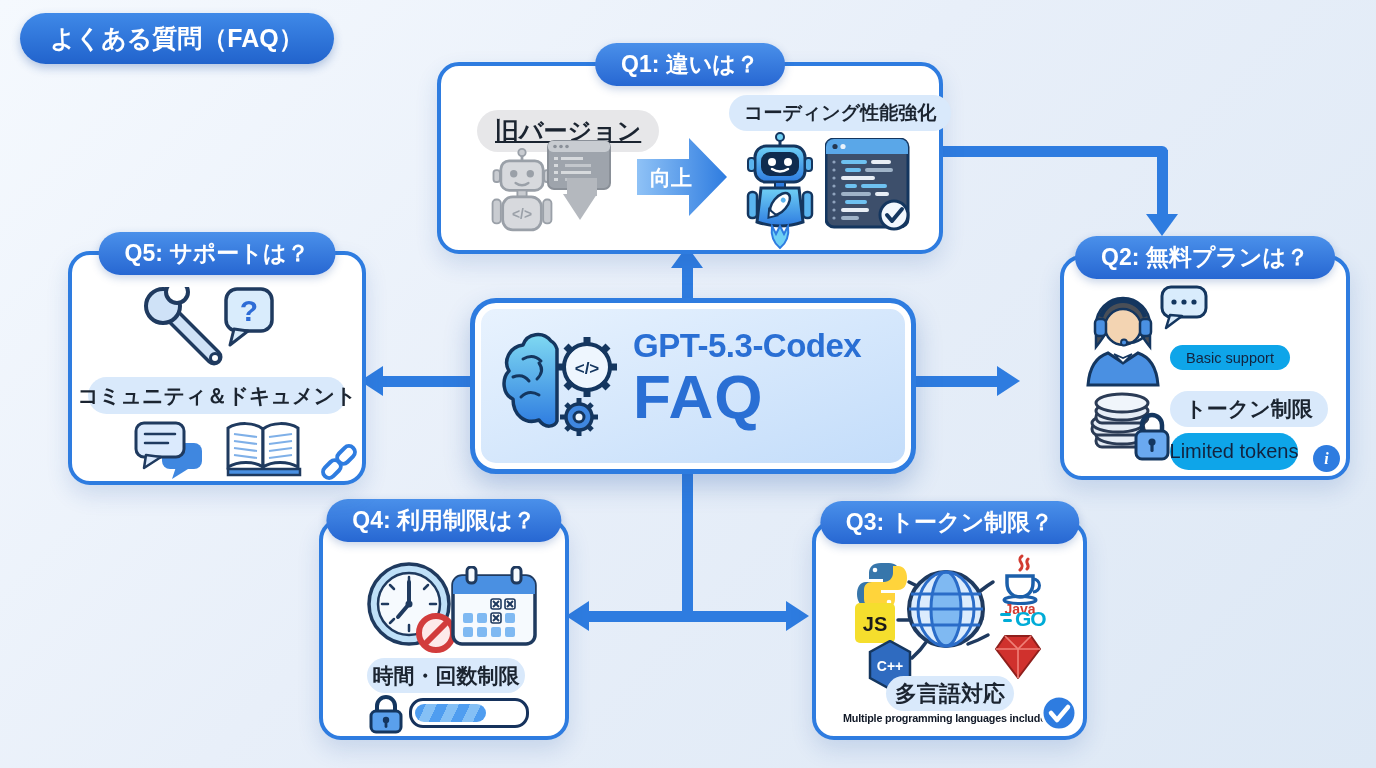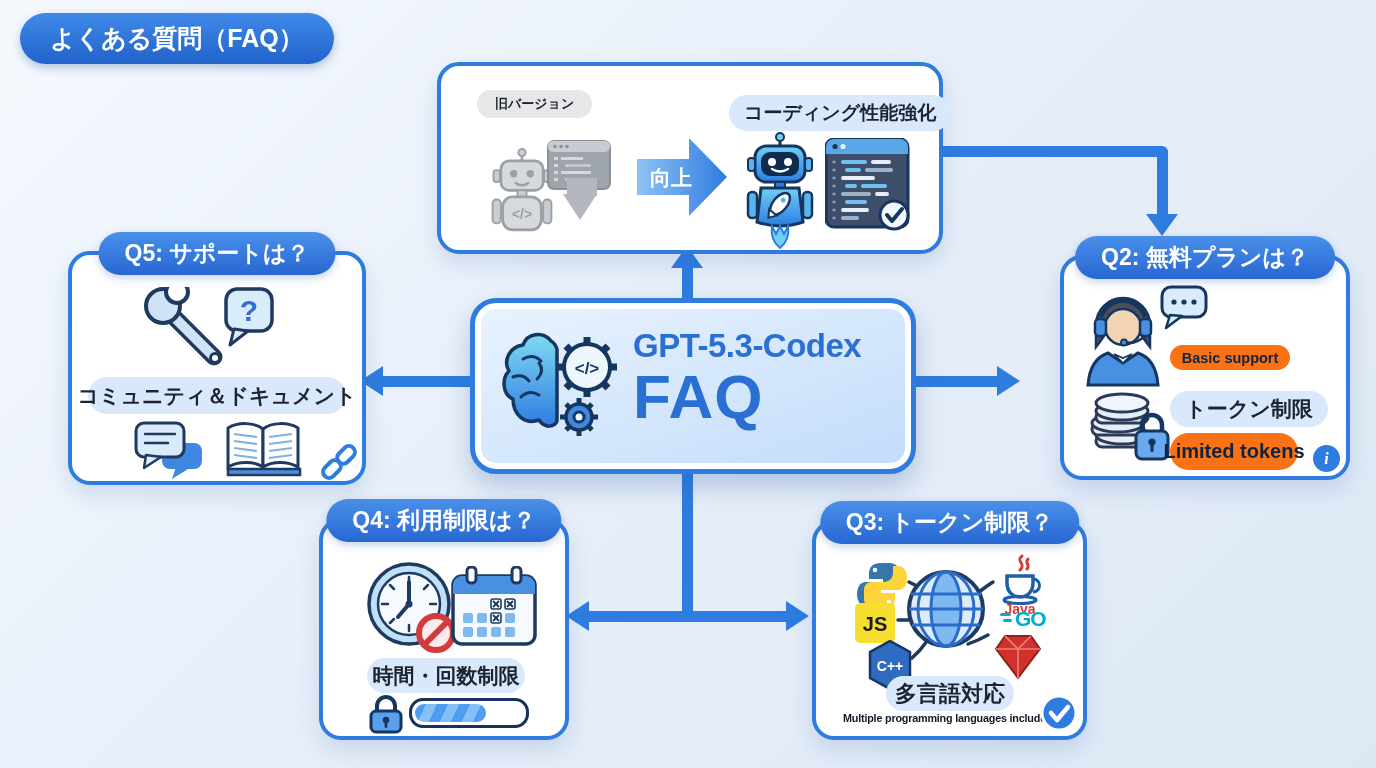--- a/index.html
+++ b/index.html
@@ -29,21 +29,21 @@
     box-shadow:0 4px 10px rgba(30,80,160,.3);}
   
   .center-node{position:absolute;left:470px;top:298px;width:436px;height:166px;
     border:5px solid #2e7ce0;border-radius:26px;
     background:linear-gradient(160deg,#e9f3fe 0%,#c2dcfa 100%);
     box-shadow:inset 0 0 0 6px #ffffff,0 12px 26px rgba(40,90,170,.28);}
   .center-text{position:absolute;left:158px;top:26px;color:#2a6fd4;line-height:1.05;}
   .center-text .l1{font-size:33px;font-weight:bold;letter-spacing:-0.5px;}
   .center-text .l2{font-size:62px;font-weight:bold;letter-spacing:1px;}
   
-  .en-pill{position:absolute;background:#f97316;border-radius:999px;font-weight:bold;color:#13233f;
+  .en-pill{position:absolute;background:#0ea5e9;border-radius:999px;font-weight:normal;color:#13233f;
     display:flex;align-items:center;justify-content:center;white-space:nowrap;}
   .info-dot{position:absolute;width:27px;height:27px;border-radius:50%;background:#2e7ce0;color:#fff;
     font-weight:bold;font-size:16px;display:flex;align-items:center;justify-content:center;
     font-family:"Liberation Serif","DejaVu Serif",serif;font-style:italic;}
   .pbar{position:absolute;border:3px solid #16325c;border-radius:14px;background:#fff;}
   .pbar i{position:absolute;left:3px;top:3px;bottom:3px;width:62%;border-radius:9px;
     background:repeating-linear-gradient(115deg,#4f9df0 0 10px,#85c0f5 10px 20px);}
   .small-en{position:absolute;font-weight:bold;color:#101826;white-space:nowrap;}
 </style>
 </head>
@@ -65,21 +65,22 @@
   <div class="ah left" style="left:360px;top:366px;"></div>
 
   <div class="shaft" style="left:682px;top:460px;width:11px;height:162px;"></div>
   <div class="shaft" style="left:588px;top:611px;width:200px;height:11px;"></div>
   <div class="ah left" style="left:566px;top:601px;"></div>
   <div class="ah right" style="left:786px;top:601px;"></div>
 
   <div class="badge">よくある質問（FAQ）</div>
 
   <section class="qbox" style="left:437px;top:62px;width:498px;height:184px;">
-    <div class="pill gray" style="left:36px;top:24px;padding:5px 18px;font-size:13px;">旧バージョン</div>
+    <div class="qtitle">Q1: 違いは？</div>
+    <div class="pill gray" style="left:36px;top:44px;padding:5px 18px;font-size:24px;text-decoration:underline;">旧バージョン</div>
 
     <svg class="abs" style="left:46px;top:82px;" width="70" height="92" viewBox="0 0 70 100">
       <line x1="35" y1="13" x2="35" y2="6" stroke="#9aa0a8" stroke-width="3"></line>
         <circle cx="35" cy="5" r="4" fill="#c9ccd1" stroke="#9aa0a8" stroke-width="2"></circle>
       <rect x="12" y="14" width="46" height="32" rx="9" fill="#d7d9dd" stroke="#9aa0a8" stroke-width="3"></rect>
       <rect x="4" y="24" width="7" height="13" rx="3" fill="#c9ccd1" stroke="#9aa0a8" stroke-width="2"></rect>
       <rect x="59" y="24" width="7" height="13" rx="3" fill="#c9ccd1" stroke="#9aa0a8" stroke-width="2"></rect>
       <circle cx="26" cy="28" r="4" fill="#9aa0a8"></circle>
         <circle cx="44" cy="28" r="4" fill="#9aa0a8"></circle>
       <path d="M28,38 Q35,43 42,38" stroke="#9aa0a8" stroke-width="2.5" fill="none" stroke-linecap="round"></path>

